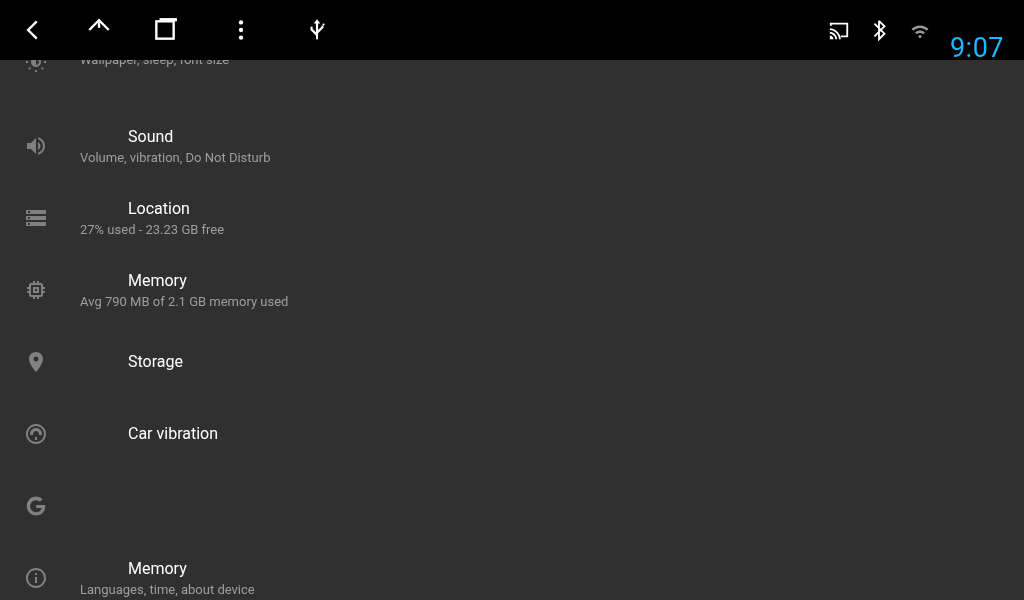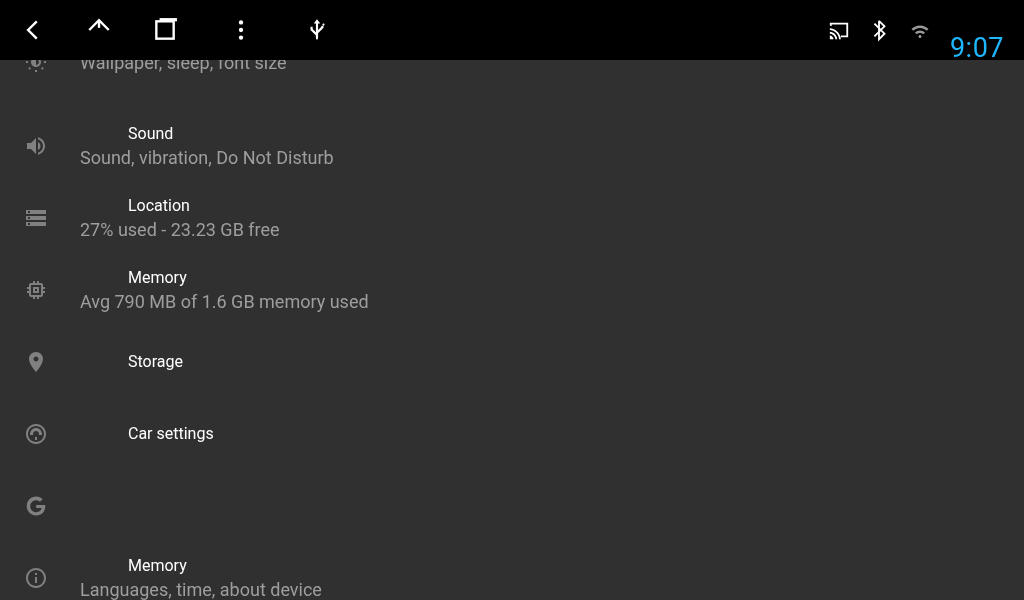--- a/index.html
+++ b/index.html
@@ -36,21 +36,21 @@
     height: 24px;
     margin-right: 32px;
     flex-shrink: 0;
     display: flex;
     align-items: center;
     justify-content: center;
   }
   .setting-icon svg { width: 24px; height: 24px; fill: #808080; }
   .setting-text { display: flex; flex-direction: column; justify-content: center; }
   .setting-title { color: #fff; font-size: 16px; font-weight: 400; line-height: 1.3; margin-left: 48px; }
-  .setting-sub { color: #9e9e9e; font-size: 18px; font-weight: 400; margin-top: 2px; }
+  .setting-sub { color: #9e9e9e; font-size: 13px; font-weight: 400; margin-top: 2px; }
 </style>
 </head>
 <body>
 
 <div class="statusbar">
   <div class="left">
     <div class="sb-icon">
       <svg viewBox="0 0 24 24">
           <path d="M15.5 4 L7.5 12 L15.5 20" stroke="#fff" stroke-width="2.2" fill="none"></path>
         </svg>
@@ -114,21 +114,21 @@
   </div>
 
   <div class="setting-item">
     <div class="setting-icon">
       <svg viewBox="0 0 24 24">
           <path d="M3 9 L3 15 L7 15 L12 20 L12 4 L7 9 Z M16.5 12 C16.5 10.23 15.48 8.71 14 7.97 L14 16.02 C15.48 15.29 16.5 13.77 16.5 12 Z M14 3.23 L14 5.29 C16.89 6.15 19 8.83 19 12 C19 15.17 16.89 17.85 14 18.71 L14 20.77 C18.01 19.86 21 16.28 21 12 C21 7.72 18.01 4.14 14 3.23 Z"></path>
         </svg>
     </div>
     <div class="setting-text">
       <span class="setting-title">Sound</span>
-      <span class="setting-sub">Sound, vibration, Do Not Disturb</span>
+      <span class="setting-sub">Volume, vibration, Do Not Disturb</span>
     </div>
   </div>
 
   <div class="setting-item">
     <div class="setting-icon">
       <svg viewBox="0 0 24 24">
           <path d="M2 20h20v-4H2v4zm2-3h2v2H4v-2zM2 4v4h20V4H2zm4 3H4V5h2v2zm-4 7h20v-4H2v4zm2-3h2v2H4v-2z"></path>
         </svg>
     </div>
     <div class="setting-text">
@@ -138,21 +138,21 @@
   </div>
 
   <div class="setting-item">
     <div class="setting-icon">
       <svg viewBox="0 0 24 24">
           <path d="M15 9H9v6h6V9zm-2 4h-2v-2h2v2zm8-2V9h-2V7c0-1.1-.9-2-2-2h-2V3h-2v2h-2V3H9v2H7c-1.1 0-2 .9-2 2v2H3v2h2v2H3v2h2v2c0 1.1.9 2 2 2h2v2h2v-2h2v2h2v-2h2c1.1 0 2-.9 2-2v-2h2v-2h-2v-2h2zm-4 6H7V7h10v10z"></path>
         </svg>
     </div>
     <div class="setting-text">
       <span class="setting-title">Memory</span>
-      <span class="setting-sub">Avg 790 MB of 1.6 GB memory used</span>
+      <span class="setting-sub">Avg 790 MB of 2.1 GB memory used</span>
     </div>
   </div>
 
   <div class="setting-item">
     <div class="setting-icon">
       <svg viewBox="0 0 24 24">
           <path d="M12 2C8.13 2 5 5.13 5 9c0 5.25 7 13 7 13s7-7.75 7-13c0-3.87-3.13-7-7-7zm0 9.5c-1.38 0-2.5-1.12-2.5-2.5s1.12-2.5 2.5-2.5 2.5 1.12 2.5 2.5-1.12 2.5-2.5 2.5z"></path>
         </svg>
     </div>
     <div class="setting-text">
@@ -160,21 +160,21 @@
     </div>
   </div>
 
   <div class="setting-item">
     <div class="setting-icon">
       <svg viewBox="0 0 24 24">
           <path d="M12 2C6.48 2 2 6.48 2 12s4.48 10 10 10 10-4.48 10-10S17.52 2 12 2zm0 18c-4.41 0-8-3.59-8-8s3.59-8 8-8 8 3.59 8 8-3.59 8-8 8zM12 6c-3.31 0-6 2.69-6 6 0 .34.03.67.08 1h3.03c-.07-.32-.11-.66-.11-1 0-1.66 1.34-3 3-3s3 1.34 3 3c0 .34-.4.68-.11 1h3.03c.05-.33.08-.66.08-1 0-3.31-2.69-6-6-6zm-1 12h2v-3h-2v3z"></path>
         </svg>
     </div>
     <div class="setting-text">
-      <span class="setting-title">Car settings</span>
+      <span class="setting-title">Car vibration</span>
     </div>
   </div>
 
   <div class="setting-item">
     <div class="setting-icon">
       <svg viewBox="0 0 24 24">
           <path d="M21.35 11.1h-9.18v2.94h5.44c-.24 1.44-1.77 4.23-5.44 4.23-3.27 0-5.94-2.71-5.94-6.05s2.67-6.05 5.94-6.05c1.86 0 3.11.79 3.82 1.48l2.6-2.51C16.87 3.59 14.73 2.6 12.17 2.6 6.94 2.6 2.7 6.84 2.7 12.07s4.24 9.47 9.47 9.47c5.47 0 9.1-3.84 9.1-9.25 0-.62-.07-1.09-.16-1.56z"></path>
         </svg>
     </div>
   </div>

